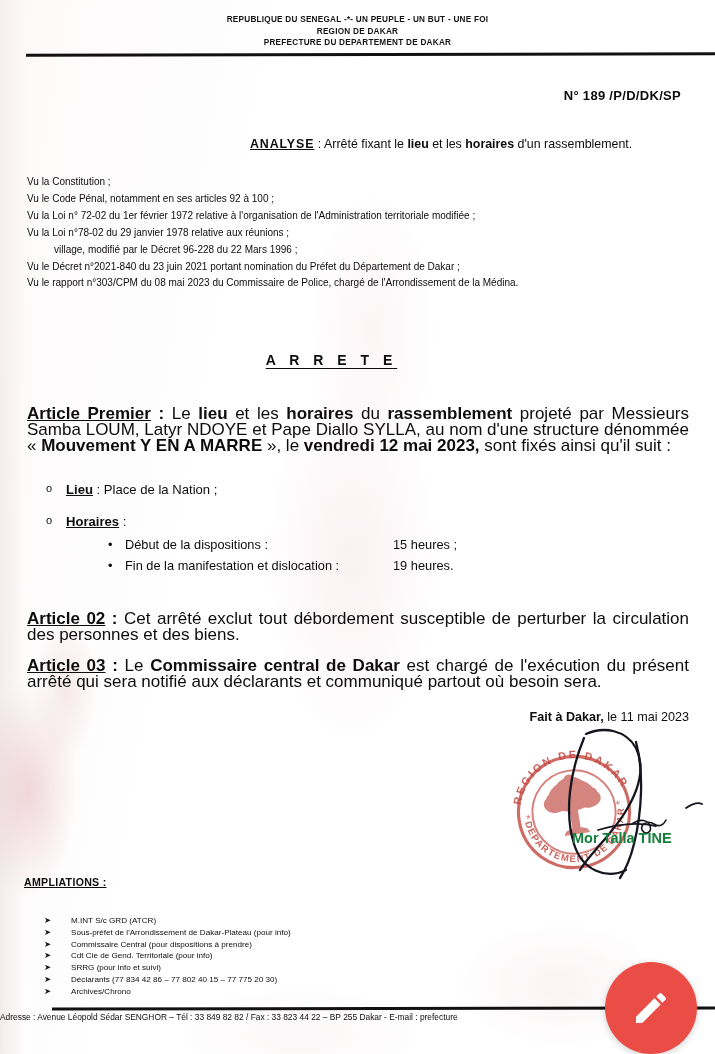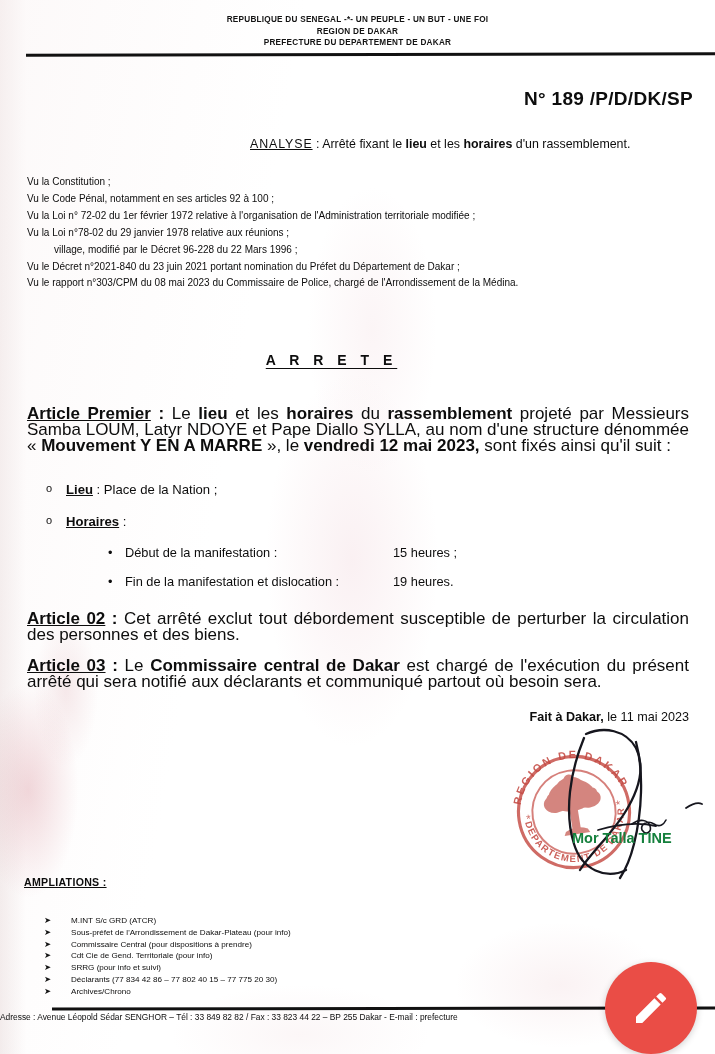--- a/index.html
+++ b/index.html
@@ -57,31 +57,31 @@
     background: #111; z-index: 5;
     transform: rotate(-0.12deg);
   }
 
   .prefet {
     position: absolute; left: 27px; top: 59px;
     font-size: 12.4px; font-weight: bold; letter-spacing: 0.15px;
     z-index: 5;
   }
   .numero {
-    position: absolute; right: 22px; top: 88px;
-    font-size: 19px; font-weight: bold; letter-spacing: 0.3px;
+    position: absolute; right: 34px; top: 88px;
+    font-size: 13px; font-weight: bold; letter-spacing: 0.3px;
     z-index: 5;
   }
 
   
   .analyse {
     position: absolute; left: 250px; top: 137px;
     font-size: 12.4px; z-index: 5; white-space: nowrap;
   }
-  .analyse .lbl { font-weight: normal; text-decoration: underline; letter-spacing: 0.9px; }
+  .analyse .lbl { font-weight: bold; text-decoration: underline; letter-spacing: 0.9px; }
 
   
   .vus {
     position: absolute; left: 27px; top: 174px; width: 660px;
     font-size: 10px; line-height: 16.9px; z-index: 5;
   }
   .vus .vu { white-space: normal; }
   .vus .cont { padding-left: 27px; }
 
   
@@ -123,21 +123,21 @@
   #horaires { top: 514px; }
 
   .lvl2 {
     position: absolute; left: 108px; z-index: 5;
     font-size: 12.8px; line-height: 20.5px;
   }
   #times { top: 535px; }
   .lvl2 .row { white-space: nowrap; }
   .lvl2 .mk { display:inline-block; width: 17px; }
   .lvl2 .nm { display: inline-block; }
-  .lvl2 .val { display: inline-block; margin-top: 8px; }
+  .lvl2 .val { display: inline-block; }
   #times .r1 .nm { width: 268px; }
   #times .r2 .nm { width: 268px; }
 
   
   .faitdakar {
     position: absolute; right: 26px; top: 710px;
     font-size: 12.6px; z-index: 6; white-space: nowrap;
   }
   .faitdakar b { font-weight: bold; padding-left: 36px; }
 
@@ -243,21 +243,21 @@
   <div class="lvl1" id="lieu">
     <span class="mk">o</span><span class="u">Lieu</span><span> : Place de la Nation ;</span>
   </div>
 
   <div class="lvl1" id="horaires">
     <span class="mk">o</span><span class="u">Horaires</span><span> :</span>
   </div>
 
   <div class="lvl2" id="times">
     <div class="row r1">
-      <span class="mk">•</span><span class="nm">Début de la manifestation :</span><span class="val">15 heures ;</span>
+      <span class="mk">•</span><span class="nm">Début de la dispositions :</span><span class="val">15 heures ;</span>
     </div>
     <div class="row r2">
       <span class="mk">•</span><span class="nm">Fin de la manifestation et dislocation :</span><span class="val">19 heures.</span>
     </div>
   </div>
 
   <div class="para" id="art2">
     <span class="u">Article 02</span><b> : </b><span>Cet arrêté exclut tout débordement susceptible de perturber la circulation des personnes et des biens.</span>
   </div>
 

